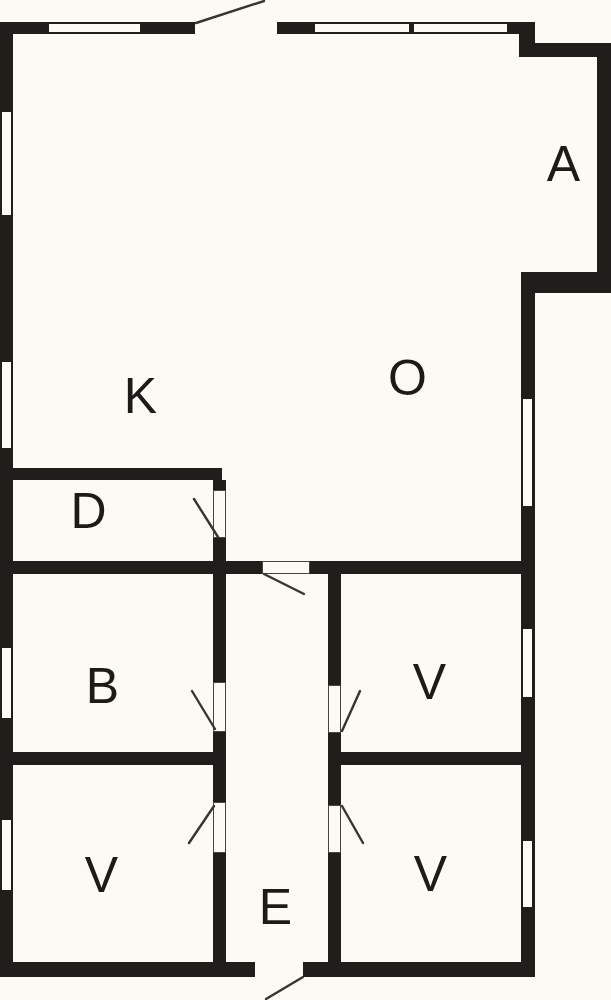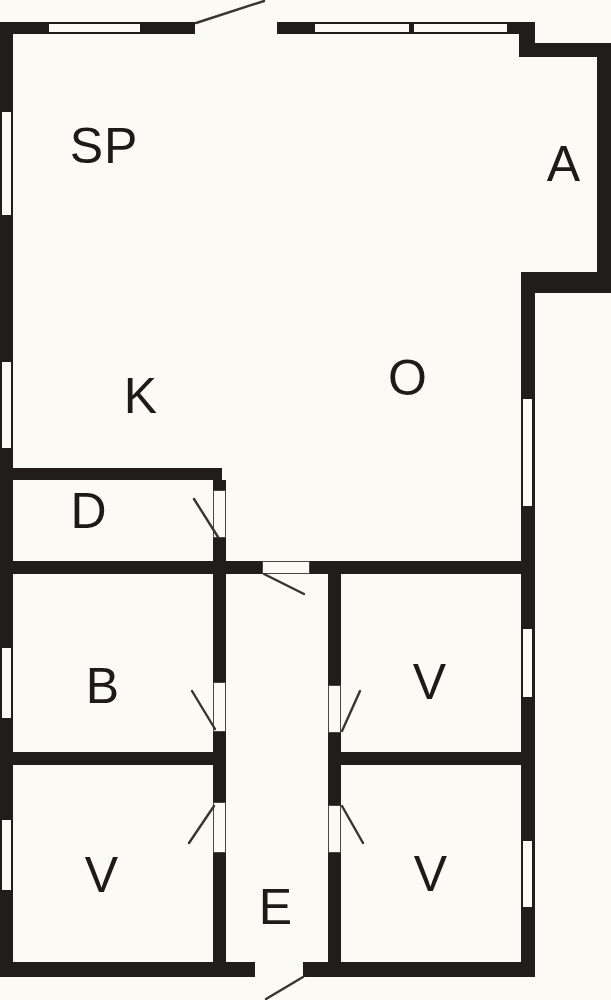--- a/index.html
+++ b/index.html
@@ -87,21 +87,20 @@
     <line x1="196" y1="23" x2="264" y2="1"></line>
     <line x1="303" y1="977" x2="266" y2="999"></line>
     <line x1="194" y1="499" x2="218" y2="537"></line>
     <line x1="264" y1="574" x2="304" y2="594"></line>
     <line x1="192" y1="691" x2="215" y2="729"></line>
     <line x1="214" y1="806" x2="189" y2="843"></line>
     <line x1="342" y1="731" x2="360" y2="691"></line>
     <line x1="342" y1="806" x2="363" y2="843"></line>
   </svg>
 
-  <span class="room-label lbl-sp">SP</span>
   <span class="room-label lbl-a">A</span>
   <span class="room-label lbl-k">K</span>
   <span class="room-label lbl-o">O</span>
   <span class="room-label lbl-d">D</span>
   <span class="room-label lbl-b">B</span>
   <span class="room-label lbl-v-bl">V</span>
   <span class="room-label lbl-v-tr">V</span>
   <span class="room-label lbl-v-br">V</span>
   <span class="room-label lbl-e">E</span>
 

